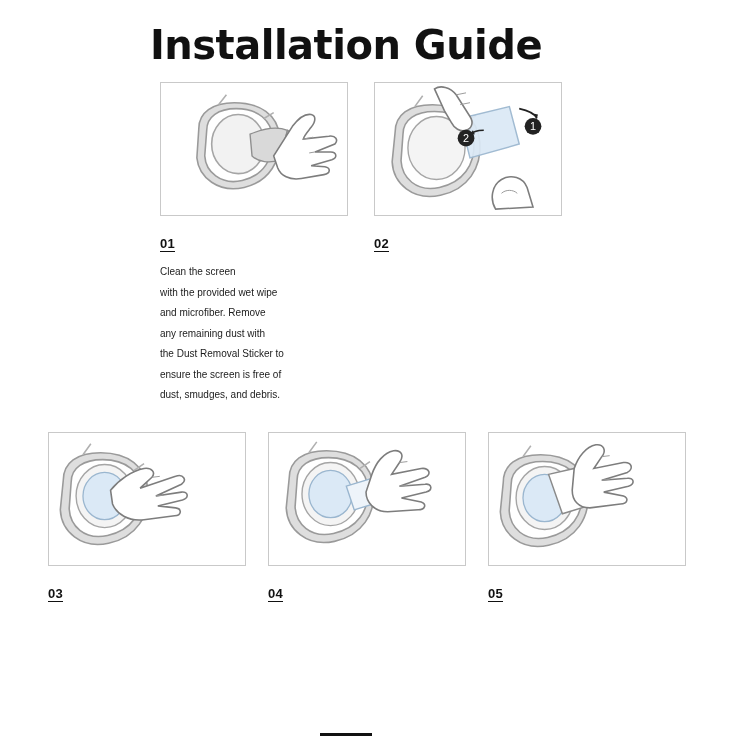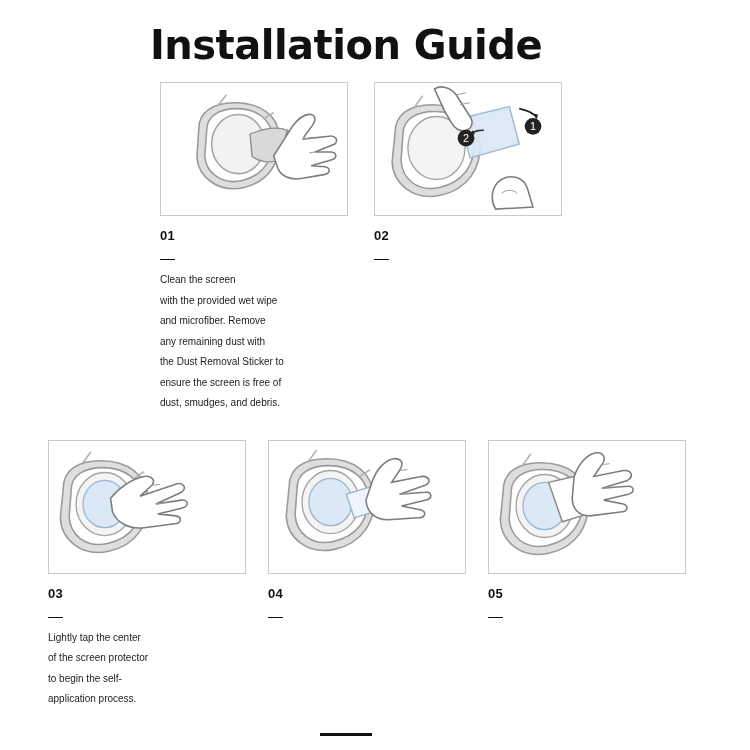--- a/index.html
+++ b/index.html
@@ -61,25 +61,25 @@
   }
   .row-top .illus { width: 188px; height: 134px; }
   .row-bottom .illus { width: 198px; height: 134px; }
   .illus svg { display: block; width: 100%; height: 100%; }
 
   
   .num {
     font-size: 13px;
     font-weight: bold;
     color: #111111;
-    margin-top: 12px;
+    margin-top: 20px;
     margin-bottom: 2px;
     display: inline-block;
     border-bottom: 1.5px solid #111111;
-    padding-bottom: 16px;
+    padding-bottom: 0;
     align-self: flex-start;
     letter-spacing: 0.3px;
   }
 
   .desc {
     font-size: 10px;
     line-height: 20.5px;
     color: #1b1b1b;
     margin-top: 8px;
     white-space: pre-line;
@@ -175,44 +175,40 @@
           <path d="M164 36 l-4 -5 l5 1 z" fill="#222222"></path>
           <path d="M110 48 C104 48 98 50 95 53" stroke="#222222" stroke-width="1.6" fill="none"></path>
           <path d="M95 53 l6 -1 l-2 -4 z" fill="#222222"></path>
         </svg>
       </div>
       <span class="num">02</span>
     </div>
 
   </div>
 
-  <div class="row row-bottom" style="margin-top:18px;">
+  <div class="row row-bottom" style="margin-top:18px;text-align:center;">
 
     <div class="step">
       <div class="illus">
         <svg viewBox="0 0 198 134" xmlns="http://www.w3.org/2000/svg">
           <g>
             <path d="M14 48 C14 30 28 20 52 20 C80 20 98 34 100 58 C102 84 88 106 60 112 C32 118 12 100 11 78 Z" fill="#dedede" stroke="#9a9a9a" stroke-width="1.6"></path>
             <path d="M22 50 C22 35 35 27 54 27 C78 27 93 40 94 59 C95 81 83 99 59 104 C35 109 21 94 20 77 Z" fill="#ffffff" stroke="#9a9a9a" stroke-width="1.6"></path>
             <ellipse cx="56" cy="64" rx="29" ry="32" fill="#f4f4f4" stroke="#a5a5a5" stroke-width="1.4"></ellipse>
             <ellipse cx="56" cy="64" rx="22" ry="24" fill="#dbe9f6" stroke="#9ab6cf" stroke-width="1.3"></ellipse>
             <path d="M34 22 L42 11 M86 38 L96 31" stroke="#b0b0b0" stroke-width="1.6" fill="none"></path>
           </g>
 
           <g fill="#ffffff" stroke="#7d7d7d" stroke-width="1.6">
             <path d="M62 58 C70 48 84 38 96 36 C104 35 108 40 104 45 L92 56 L128 44 C136 41 140 48 134 52 L108 64 L134 60 C141 59 142 66 135 68 L110 74 L128 76 C135 77 134 84 127 84 L96 88 C80 90 68 82 64 72 Z"></path>
             <path d="M104 45 L112 44 M108 64 L116 63" stroke="#9a9a9a" stroke-width="1"></path>
           </g>
         </svg>
       </div>
       <span class="num">03</span>
-      <div class="desc">Lightly tap the center
-of the screen protector
-to begin the self-
-application process.</div>
     </div>
 
     <div class="step">
       <div class="illus">
         <svg viewBox="0 0 198 134" xmlns="http://www.w3.org/2000/svg">
           <g>
             <path d="M20 46 C20 28 34 18 58 18 C86 18 104 32 106 56 C108 82 94 104 66 110 C38 116 18 98 17 76 Z" fill="#dedede" stroke="#9a9a9a" stroke-width="1.6"></path>
             <path d="M28 48 C28 33 41 25 60 25 C84 25 99 38 100 57 C101 79 89 97 65 102 C41 107 27 92 26 75 Z" fill="#ffffff" stroke="#9a9a9a" stroke-width="1.6"></path>
             <ellipse cx="62" cy="62" rx="29" ry="32" fill="#f4f4f4" stroke="#a5a5a5" stroke-width="1.4"></ellipse>
             <ellipse cx="62" cy="62" rx="22" ry="24" fill="#dbe9f6" stroke="#9ab6cf" stroke-width="1.3"></ellipse>

